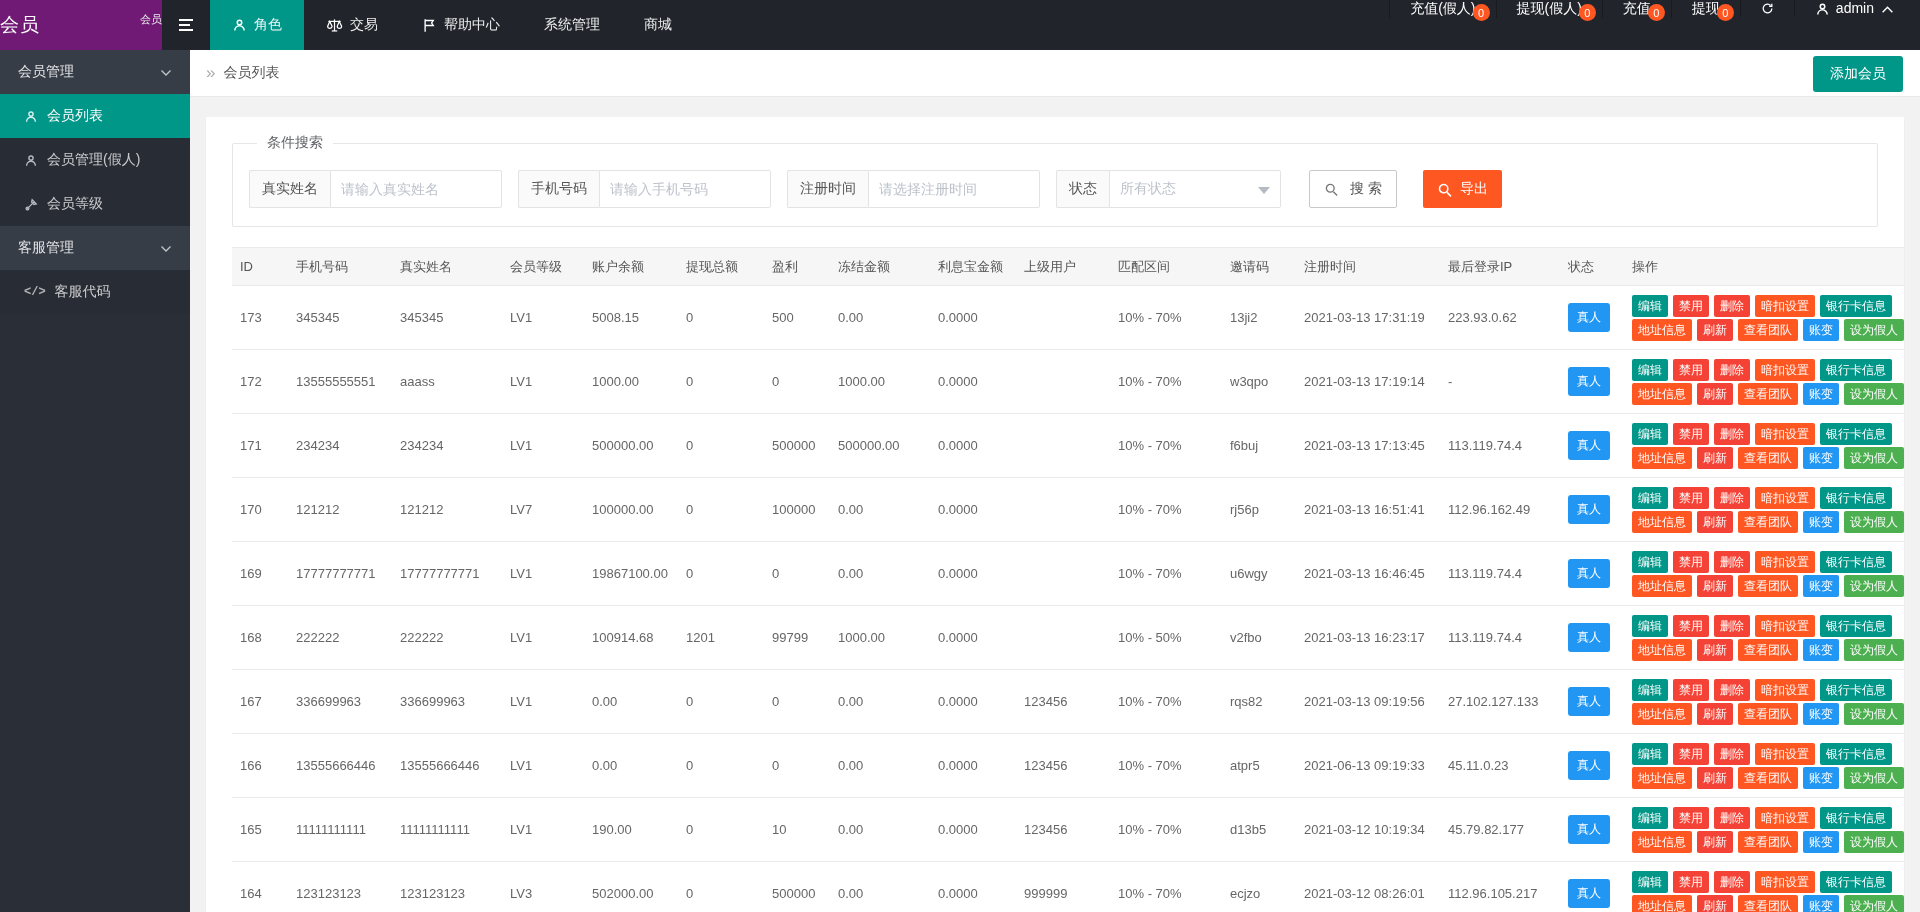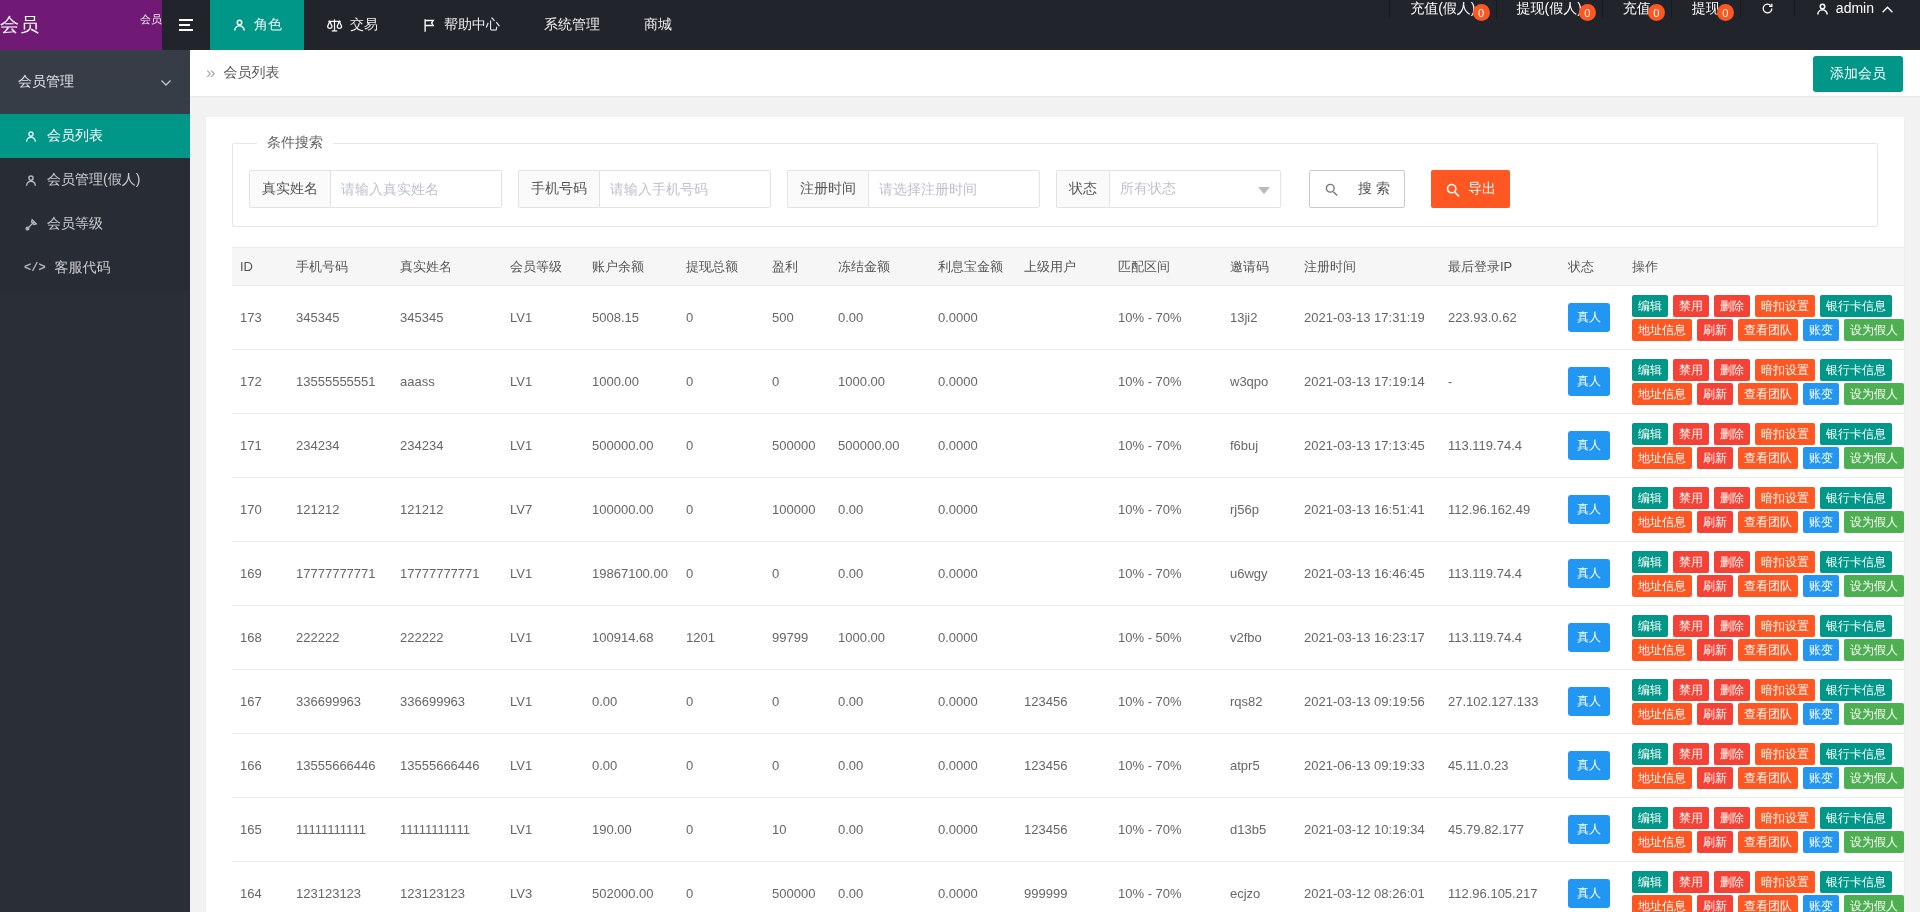--- a/index.html
+++ b/index.html
@@ -30,21 +30,21 @@
   .badge { position: absolute; top: 4px; right: 6px; min-width: 17px; height: 17px;
     background: #ff5722; border-radius: 9px; color: #fff; font-size: 11px;
     display: flex; align-items: center; justify-content: center; padding: 0 4px; }
   .tb-refresh { width: 54px; justify-content: center; }
   .tb-user { padding-right: 26px; }
   .tb-user .user-name { margin: 0 7px 0 6px; }
 
   
   .sidebar { position: absolute; top: 50px; left: 0; bottom: 0; width: 190px;
     background: #2a2e37; z-index: 20; }
-  .side-group-title { height: 64px; background: #373d47; color: rgba(255,255,255,.85);
+  .side-group-title { height: 44px; background: #373d47; color: rgba(255,255,255,.85);
     display: flex; align-items: center; padding: 0 18px; cursor: pointer; }
   .side-group-title .chev { margin-left: auto; opacity: .7; }
   .side-item { height: 44px; display: flex; align-items: center; padding: 0 14px 0 24px;
     color: rgba(255,255,255,.75); cursor: pointer; background: #282c34; }
   .side-item .side-icon { margin-right: 9px; opacity: .85; }
   .side-item.active { background: #009688; color: #fff; }
   .code-glyph { font-family: "Liberation Mono", "DejaVu Sans Mono", monospace;
     font-size: 12px; font-weight: bold; }
 
   
@@ -73,21 +73,21 @@
     font-size: 14px; color: #555; outline: none; border-radius: 0 2px 2px 0;
     font-family: inherit; }
   .field-input::placeholder { color: #bdc2cb; }
   .select-box { width: 172px; height: 38px; border: 1px solid #e3e3e3; padding: 0 26px 0 10px;
     display: flex; align-items: center; color: #bdc2cb; position: relative; cursor: pointer;
     border-radius: 0 2px 2px 0; background: #fff; }
   .select-caret { position: absolute; right: 10px; top: 16px; width: 0; height: 0;
     border-left: 6px solid transparent; border-right: 6px solid transparent;
     border-top: 7px solid #b6bac2; }
   .search-btn { height: 38px; background: #fff; border: 1px solid #c9c9c9; border-radius: 2px;
-    padding: 0 14px; display: flex; align-items: center; gap: 19px; color: #555;
+    padding: 0 14px; display: flex; align-items: center; gap: 11px; color: #555;
     font-size: 14px; cursor: pointer; margin-left: 12px; }
   .export-btn { height: 38px; background: #ff5722; border: none; border-radius: 2px;
     padding: 0 14px; display: flex; align-items: center; gap: 7px; color: #fff;
     font-size: 14px; cursor: pointer; margin-left: 26px; }
 
   
   .table-wrap { margin: 20px 0 0 26px; overflow: hidden; }
   .member-table { table-layout: fixed; width: 1700px; border-collapse: collapse;
     font-size: 13px; color: #666; }
   .member-table th { background: #f6f6f6; border-top: 1px solid #eaeaea;
@@ -228,20 +228,28 @@
     <span>会员管理(假人)</span>
   </div>
   <div class="side-item">
     <span class="side-icon">
       <svg width="14" height="14" viewBox="0 0 24 24" fill="none" stroke="#cfd3da" stroke-width="2.2">
           <path d="M4 20l6-6M10 14l8-8M14 3l7 7-4 1-4-4 1-4z"></path>
           <circle cx="6" cy="18" r="2.4"></circle>
         </svg>
     </span>
     <span>会员等级</span>
+  </div>
+  <div class="side-group-title">
+    <span>客服管理</span>
+    <span class="chev">
+      <svg width="12" height="8" viewBox="0 0 24 16" fill="none" stroke="#fff" stroke-width="2.6">
+          <polyline points="3 3 12 12 21 3"></polyline>
+        </svg>
+    </span>
   </div>
   <div class="side-item">
     <span class="side-icon code-glyph">&lt;/&gt;</span>
     <span>客服代码</span>
   </div>
 </div>
 
 <div class="main">
   <div class="breadcrumb-bar">
     <span class="crumb-icon">»</span>

